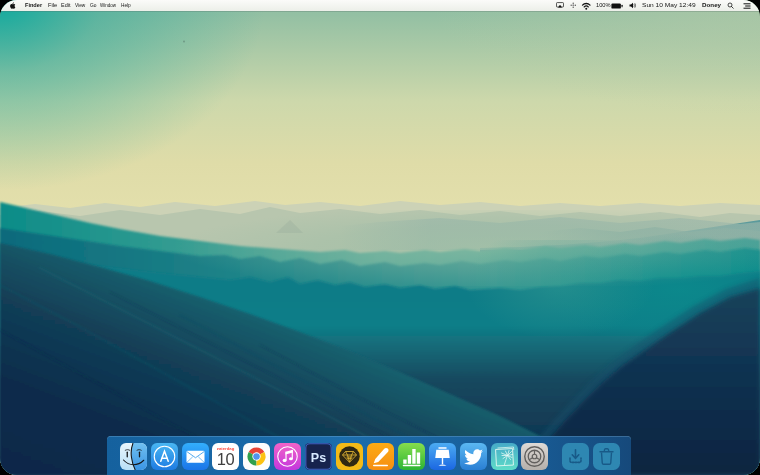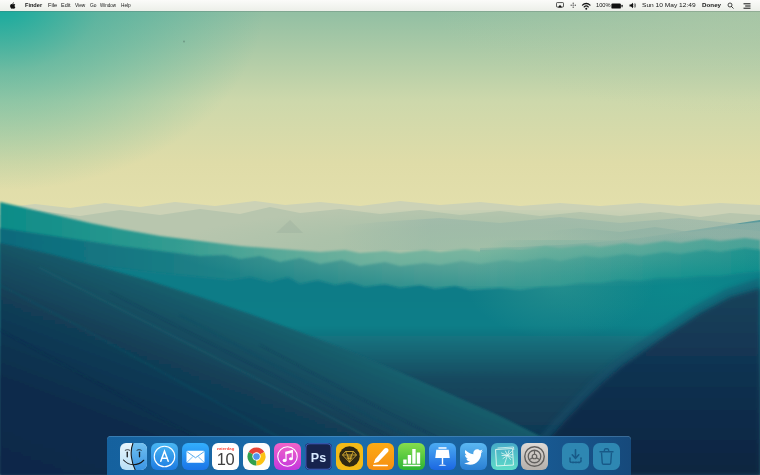--- a/index.html
+++ b/index.html
@@ -1,16 +1,16 @@
 <!DOCTYPE html>
 <html><head>
 <meta charset="utf-8">
 <style>
 html,body{margin:0;padding:0;width:760px;height:475px;overflow:hidden;background:#000;font-family:"Liberation Sans",sans-serif;}
-#stage{position:relative;width:760px;height:475px;overflow:hidden;}
+#stage{position:relative;width:760px;height:475px;overflow:hidden;border-radius:17px;}
 #wall{position:absolute;top:0;left:0;}
 #menubar{position:absolute;top:0;left:0;width:760px;height:11px;background:linear-gradient(#fbfbf9,#ecefe9);box-shadow:0 0.5px 0 rgba(80,100,95,.5);}
 .ml{position:absolute;top:0;height:11px;line-height:11px;font-size:6px;color:#151515;white-space:nowrap;transform-origin:0 50%;}
 .bold{font-weight:bold;}
 #dock{position:absolute;left:107px;top:436px;width:524px;height:39px;background:linear-gradient(90deg,#15619e 0%,#1c6dac 45%,#185c96 80%,#16497b 100%);border-radius:4px 4px 0 0;box-shadow:inset 0 0.5px 0 rgba(160,210,240,.5);}
 .ic{position:absolute;top:442.5px;width:27px;height:27px;}
 </style>
 </head>
 <body>
 <div id="stage">

